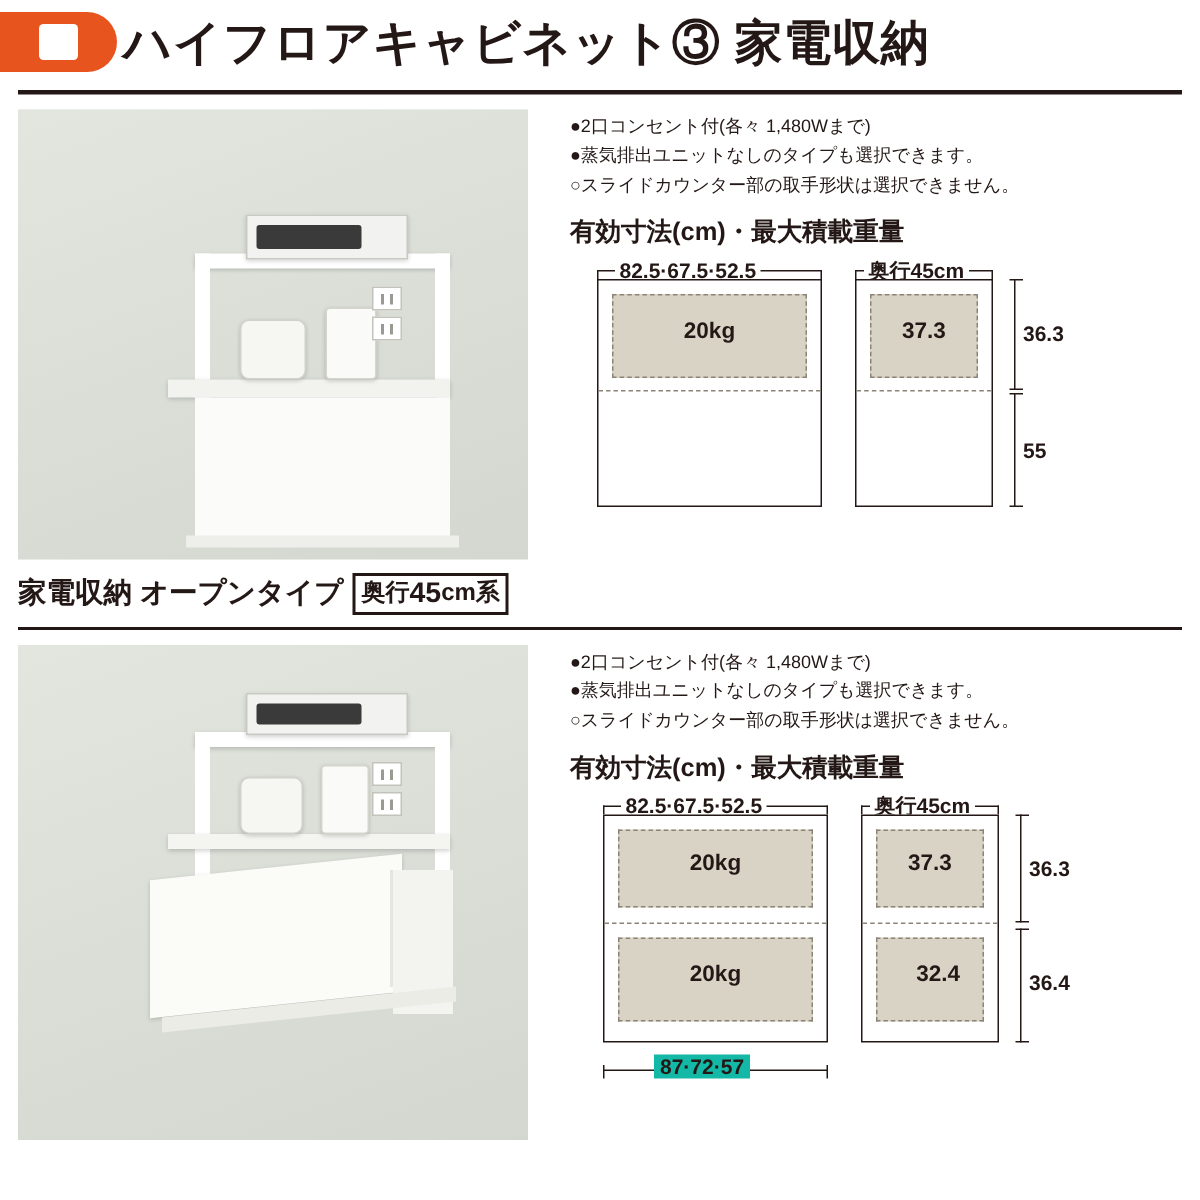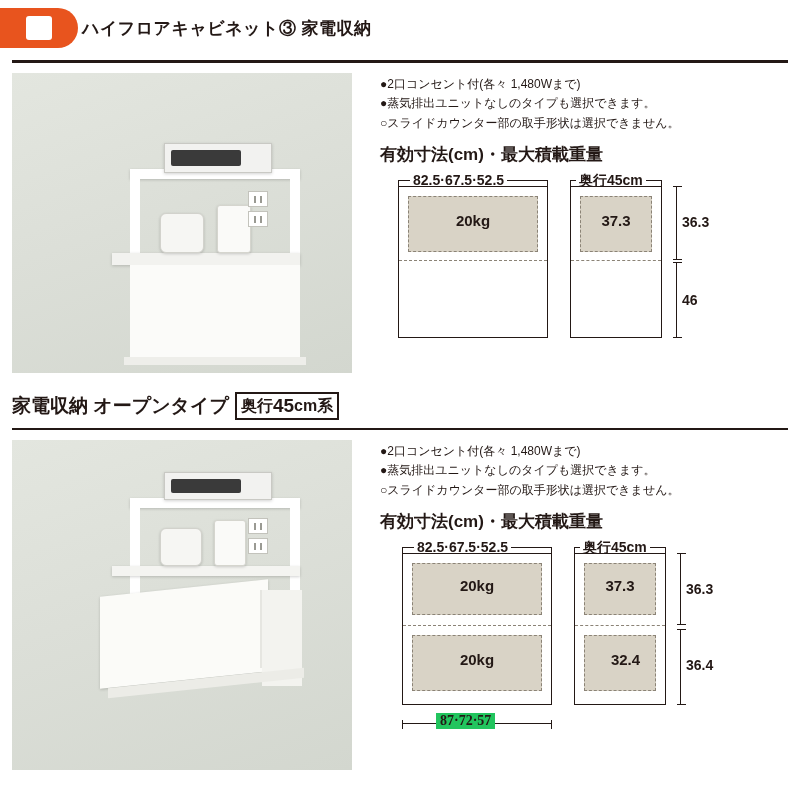--- a/index.html
+++ b/index.html
@@ -30,21 +30,21 @@
   }
   .header-pill::after {
     content: "";
     position: absolute;
     left: 26px; top: 8px;
     width: 26px; height: 24px;
     background: #ffffff;
     border-radius: 3px;
   }
   .header-title {
-    font-size: 17px;
+    font-size: 32px;
     font-weight: bold;
     letter-spacing: 0.5px;
     line-height: 1;
     padding-left: 20px;
   }
   .header-rule {
     height: 3px;
     background: #231815;
     margin: 4px 12px 0 12px;
   }
@@ -99,21 +99,21 @@
   .outlet {
     position:absolute; background:#ffffff; border:1px solid #c3c3bc;
   }
   .outlet::before, .outlet::after {
     content:""; position:absolute; top:4px; width:2px; height:7px; background:#9a9a93;
   }
   .outlet::before { left:5px; }
   .outlet::after  { left:11px; }
 
   
-  .caption { margin-top: 19px; }
+  .caption { margin-top: 9px; }
   .cap-row {
     display: flex;
     align-items: center;
     font-size: 19px;
     font-weight: bold;
     line-height: 1.45;
   }
   .cap-row .cap-text { white-space: nowrap; }
   .tagbox {
     display: inline-flex;
@@ -275,21 +275,21 @@
 
       <div class="box-outline" style="left:190px; top:14px; width:92px; height:152px;"></div>
       <div class="inner-fill" style="left:200px; top:24px; width:72px; height:56px;"></div>
       <div class="kg" style="left:200px; top:40px; width:72px;">37.3</div>
       <div class="dash-line" style="left:191px; top:88px; width:90px;"></div>
 
       <div class="vmeasure" style="left:296px; top:14px; height:74px;"></div>
       <div class="dimlabel" style="left:302px; top:42px;">36.3</div>
 
       <div class="vmeasure" style="left:296px; top:90px; height:76px;"></div>
-      <div class="dimlabel" style="left:302px; top:120px;">46</div>
+      <div class="dimlabel" style="left:302px; top:120px;">55</div>
     </div>
   </div>
 </div>
 
 <div class="divider"></div>
 
 <div class="section">
 
   <div class="section-left">
 
@@ -349,16 +349,16 @@
       <div class="inner-fill" style="left:204px; top:96px; width:72px; height:56px;"></div>
       <div class="kg" style="left:204px; top:112px; width:83px;">32.4</div>
 
       <div class="vmeasure" style="left:300px; top:14px; height:72px;"></div>
       <div class="dimlabel" style="left:306px; top:42px;">36.3</div>
 
       <div class="vmeasure" style="left:300px; top:90px; height:76px;"></div>
       <div class="dimlabel" style="left:306px; top:118px;">36.4</div>
 
       <div class="hmeasure" style="left:22px; top:184px; width:150px;"></div>
-      <div class="dimlabel" style="left:56px; top:174px; background:#22c55e; padding:0 4px;font-family:Liberation Serif, serif;">87·72·57</div>
+      <div class="dimlabel" style="left:56px; top:174px; background:#14b8a6; padding:0 4px;">87·72·57</div>
     </div>
   </div>
 </div>
 
 </body></html>

